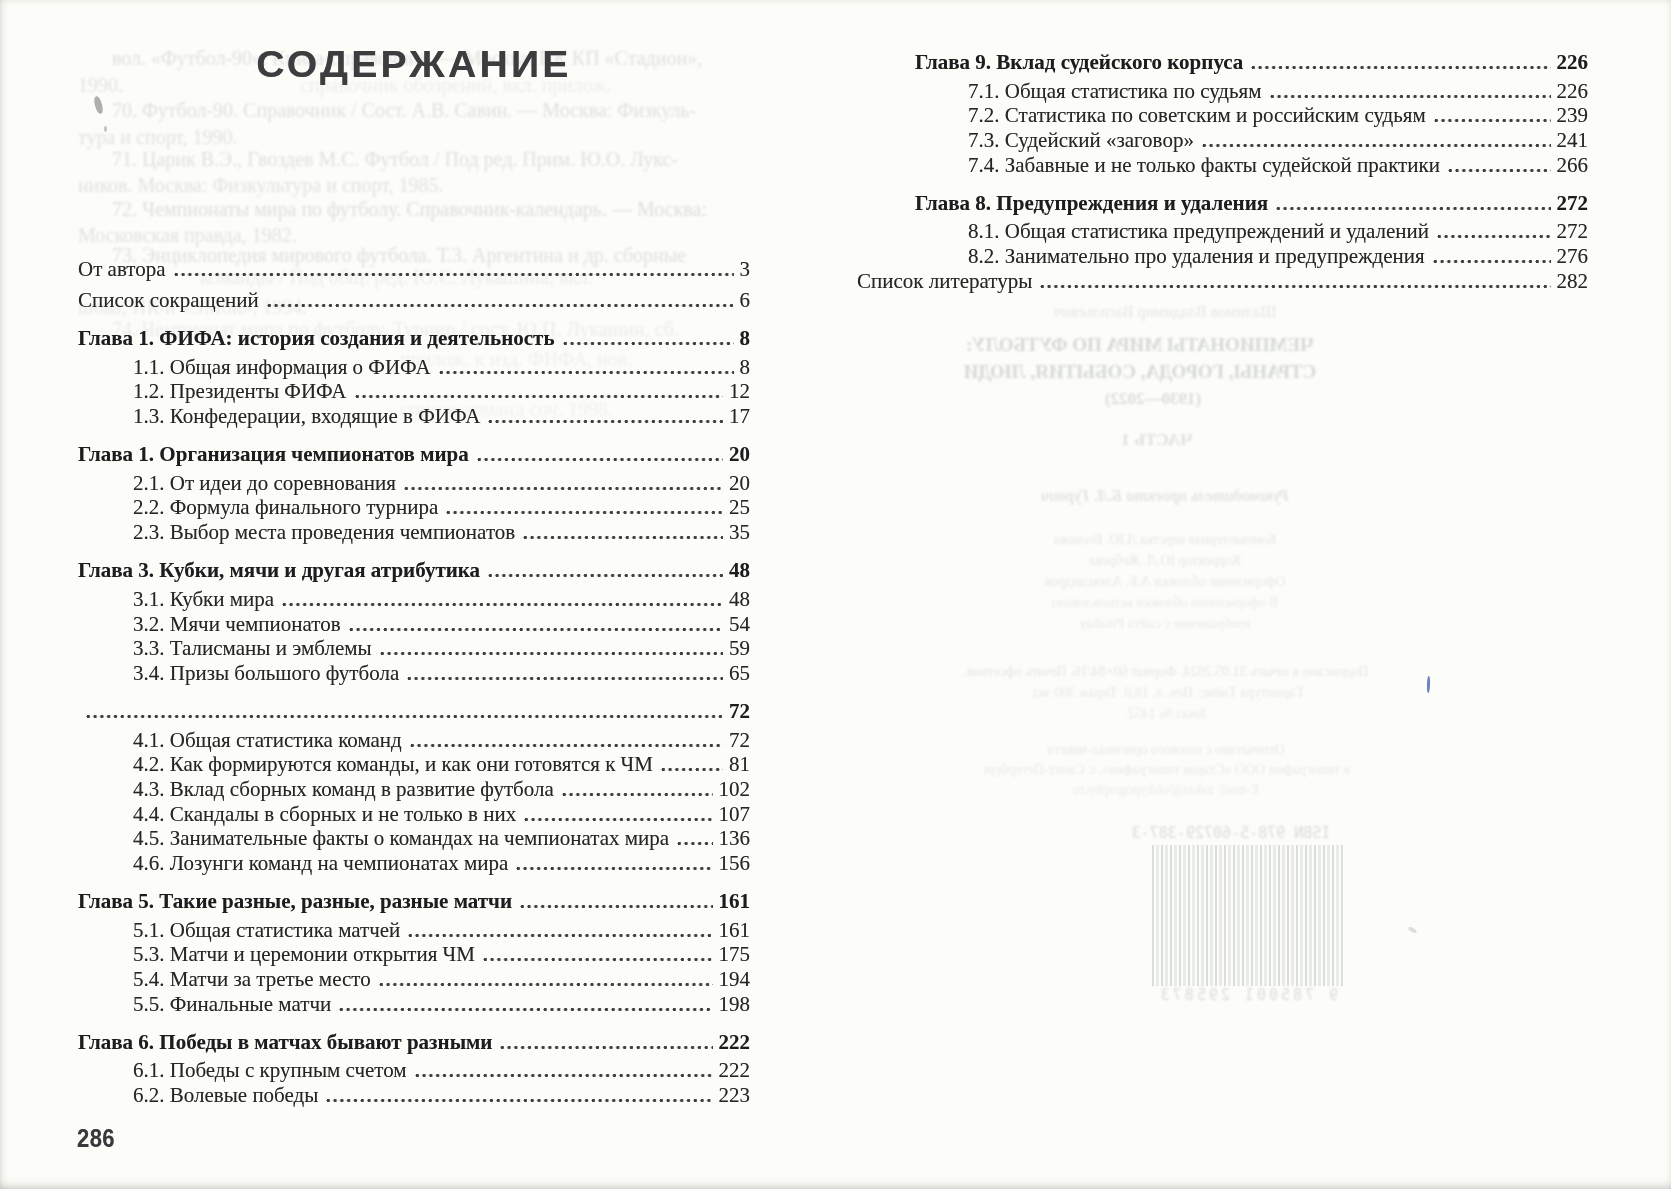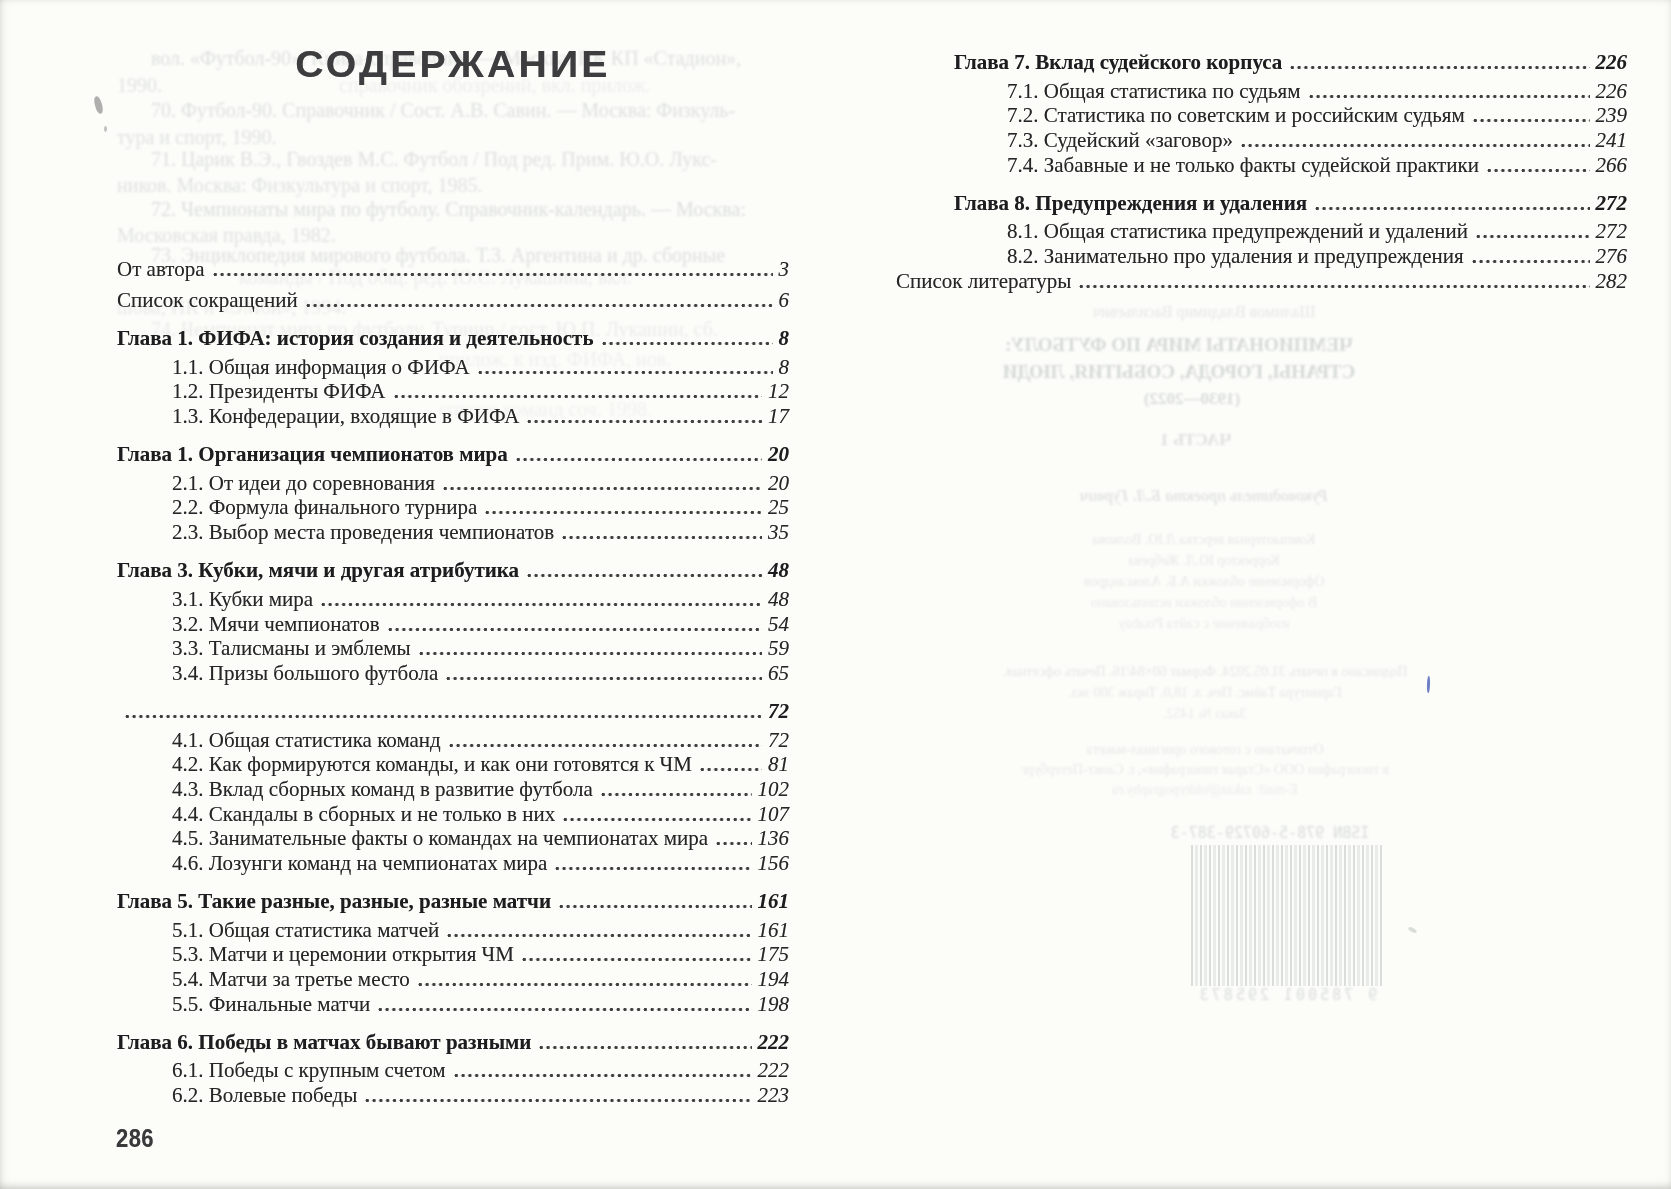--- a/index.html
+++ b/index.html
@@ -12,21 +12,21 @@
   #scan{position:absolute;inset:0;}
   
   #edge-shade{
     position:absolute;inset:0;pointer-events:none;z-index:50;
     box-shadow:
       inset 0 -7px 9px -5px rgba(90,90,82,.30),
       inset 7px 0 9px -6px rgba(120,120,112,.22),
       inset 0 5px 7px -5px rgba(130,130,122,.16),
       inset -6px 0 8px -6px rgba(130,130,122,.13);
   }
-  .page{position:absolute;top:0;height:1189px;margin-left:39px;}
+  .page{position:absolute;top:0;height:1189px;}
   #page-left{left:0;width:835px;}
   #page-right{left:835px;width:836px;}
 
   
   .ghost-line{
     position:absolute;white-space:nowrap;overflow:hidden;
     color:#8a9790;filter:blur(1.2px);
     font-family:"Liberation Serif","DejaVu Serif",serif;
   }
   .ghost-mirror{transform:translateX(-50%) scaleX(-1);}
@@ -51,21 +51,21 @@
   .toc-row.chapter{height:25px;margin-top:13px;margin-bottom:4px;font-weight:bold;color:#1d1d20;}
   .toc-label{white-space:nowrap;line-height:23px;text-shadow:0 0 .5px rgba(50,50,55,.4);}
   .toc-row.sub .toc-label{margin-left:55px;}
   #toc-right .toc-row.sub .toc-label{margin-left:111px;}
   #toc-right .toc-row.chapter .toc-label{margin-left:58px;}
   .toc-dots{
     flex:1;height:5px;margin:0 6px 4px 8px;
     background-image:radial-gradient(circle at 2.2px 2.5px,#3e3e3e 1.45px,rgba(0,0,0,0) 1.95px);
     background-size:6.8px 5px;background-repeat:repeat-x;background-position:left bottom;
   }
-  .toc-page{white-space:nowrap;line-height:23px;text-shadow:0 0 .5px rgba(50,50,55,.4);font-style:italic;}
+  .toc-page{white-space:nowrap;line-height:23px;text-shadow:0 0 .5px rgba(50,50,55,.4);}
 
   
   #folio{
     position:absolute;left:77px;top:1124px;
     font-family:"Liberation Sans","DejaVu Sans",sans-serif;
     font-weight:bold;font-size:25px;letter-spacing:0.5px;
     color:#3a3a3c;transform:scaleX(.88);transform-origin:left;
     text-shadow:0 0 .6px rgba(60,60,60,.5);
   }
 
@@ -253,21 +253,21 @@
           <span class="toc-dots"></span>
           <span class="toc-page">223</span>
         </div>
       </div>
     <div id="folio">286</div>
   </div>
 
   <div class="page" id="page-right">
     <div class="toc" id="toc-right">
         <div class="toc-row chapter">
-          <span class="toc-label">Глава 7. Вклад судейского корпуса</span>
+          <span class="toc-label">Глава 9. Вклад судейского корпуса</span>
           <span class="toc-dots"></span>
           <span class="toc-page">226</span>
         </div>
         <div class="toc-row sub">
           <span class="toc-label">7.1. Общая статистика по судьям</span>
           <span class="toc-dots"></span>
           <span class="toc-page">226</span>
         </div>
         <div class="toc-row sub">
           <span class="toc-label">7.2. Статистика по советским и российским судьям</span>

